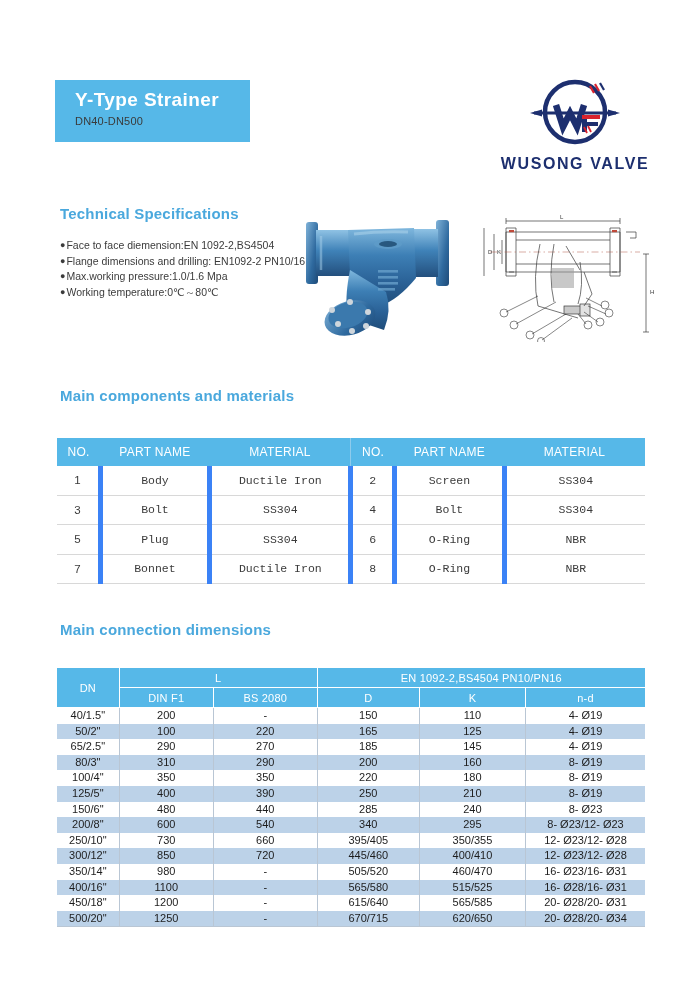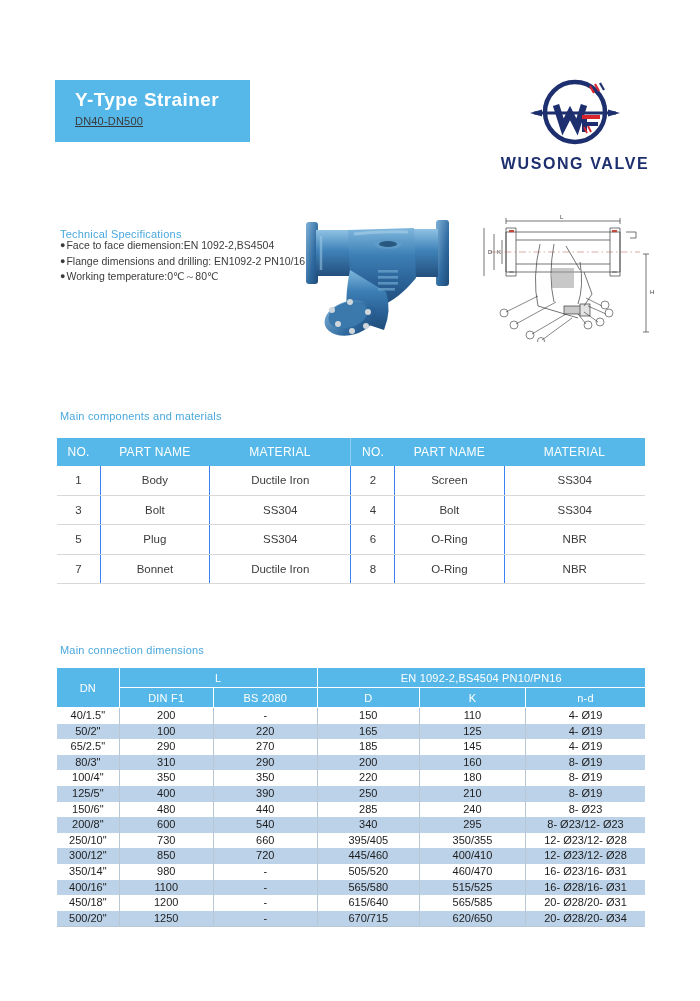--- a/index.html
+++ b/index.html
@@ -22,34 +22,33 @@
     box-sizing:border-box;
     padding:9px 0 0 20px;
   }
   .title-main{
     color:#ffffff;font-size:19px;font-weight:bold;letter-spacing:.4px;
     line-height:22px;margin:0;
   }
   .title-sub{
     color:#3a3a3a;font-size:11px;line-height:15px;margin:3px 0 0 0;
     letter-spacing:.2px;
-    text-decoration:underline;
   }
 
   .logo-block{position:absolute;left:490px;top:75px;width:170px;height:110px;text-align:center;}
   .logo-mark{width:110px;height:78px;margin:0 auto;display:block;}
   .logo-text{
     color:#1d2f6f;font-size:16px;font-weight:bold;letter-spacing:1.6px;
     margin-top:2px;font-family:"Liberation Sans",sans-serif;
   }
 
   
   .sec-head{
     position:absolute;
-    color:#4aa8dd;font-size:11px;font-weight:normal;letter-spacing:.2px;margin-top:23px;
+    color:#4aa8dd;font-size:15px;font-weight:bold;letter-spacing:.2px;
   }
   #sec-tech{left:60px;top:205px;}
   #sec-mat{left:60px;top:387px;}
   #sec-dim{left:60px;top:621px;}
 
   
   .spec-list{position:absolute;left:60px;top:238px;width:250px;}
   .spec-item{
     font-size:10.5px;line-height:15.5px;color:#3b3b3b;
     white-space:nowrap;
@@ -69,21 +68,21 @@
   .mat-table th{
     background:#56b8e8;color:#ffffff;font-weight:normal;
     height:26px;font-size:12px;letter-spacing:.3px;
     border:none;
   }
   .mat-table td{
     height:26.5px;text-align:center;color:#3b3b3b;font-size:11.5px;
     border-bottom:1px solid #d8d8d8;
     background:#ffffff;
   }
-  .mat-table td.sep{border-left:1px solid #3b82f6;}
+  .mat-table td.sep{border-left:5px solid #3b82f6;font-family:Liberation Mono, monospace;}
   .mat-table th.sep{border-left:1px solid #8ecbec;}
   .mat-table tr:last-child td{border-bottom:1px solid #d8d8d8;}
   .mat-col-no{width:42px;}
   .mat-col-pn{width:110px;}
   .mat-col-mt{width:142px;text-align:center;}
 
   
   .dim-table{
     position:absolute;left:57px;top:668px;width:588px;
     border-collapse:collapse;
@@ -149,20 +148,21 @@
       </svg>
       <div class="logo-text">WUSONG VALVE</div>
     </div>
   </div>
 
   <div class="sec-head" id="sec-tech">Technical Specifications</div>
 
   <div class="spec-list">
     <div class="spec-item"><span class="dot">●</span><span>Face to face diemension:EN 1092-2,BS4504</span></div>
     <div class="spec-item"><span class="dot">●</span><span>Flange dimensions and drilling: EN1092-2 PN10/16</span></div>
+    <div class="spec-item"><span class="dot">●</span><span>Max.working pressure:1.0/1.6 Mpa</span></div>
     <div class="spec-item"><span class="dot">●</span><span>Working temperature:0℃～80℃</span></div>
   </div>
 
   <svg class="photo" viewBox="0 0 185 130">
     <defs>
       <linearGradient id="bodyG" x1="0" y1="0" x2="0" y2="1">
         <stop offset="0%" stop-color="#7fb7dd"></stop>
         <stop offset="35%" stop-color="#3d7fb5"></stop>
         <stop offset="70%" stop-color="#2a6196"></stop>
         <stop offset="100%" stop-color="#1f4d7a"></stop>

